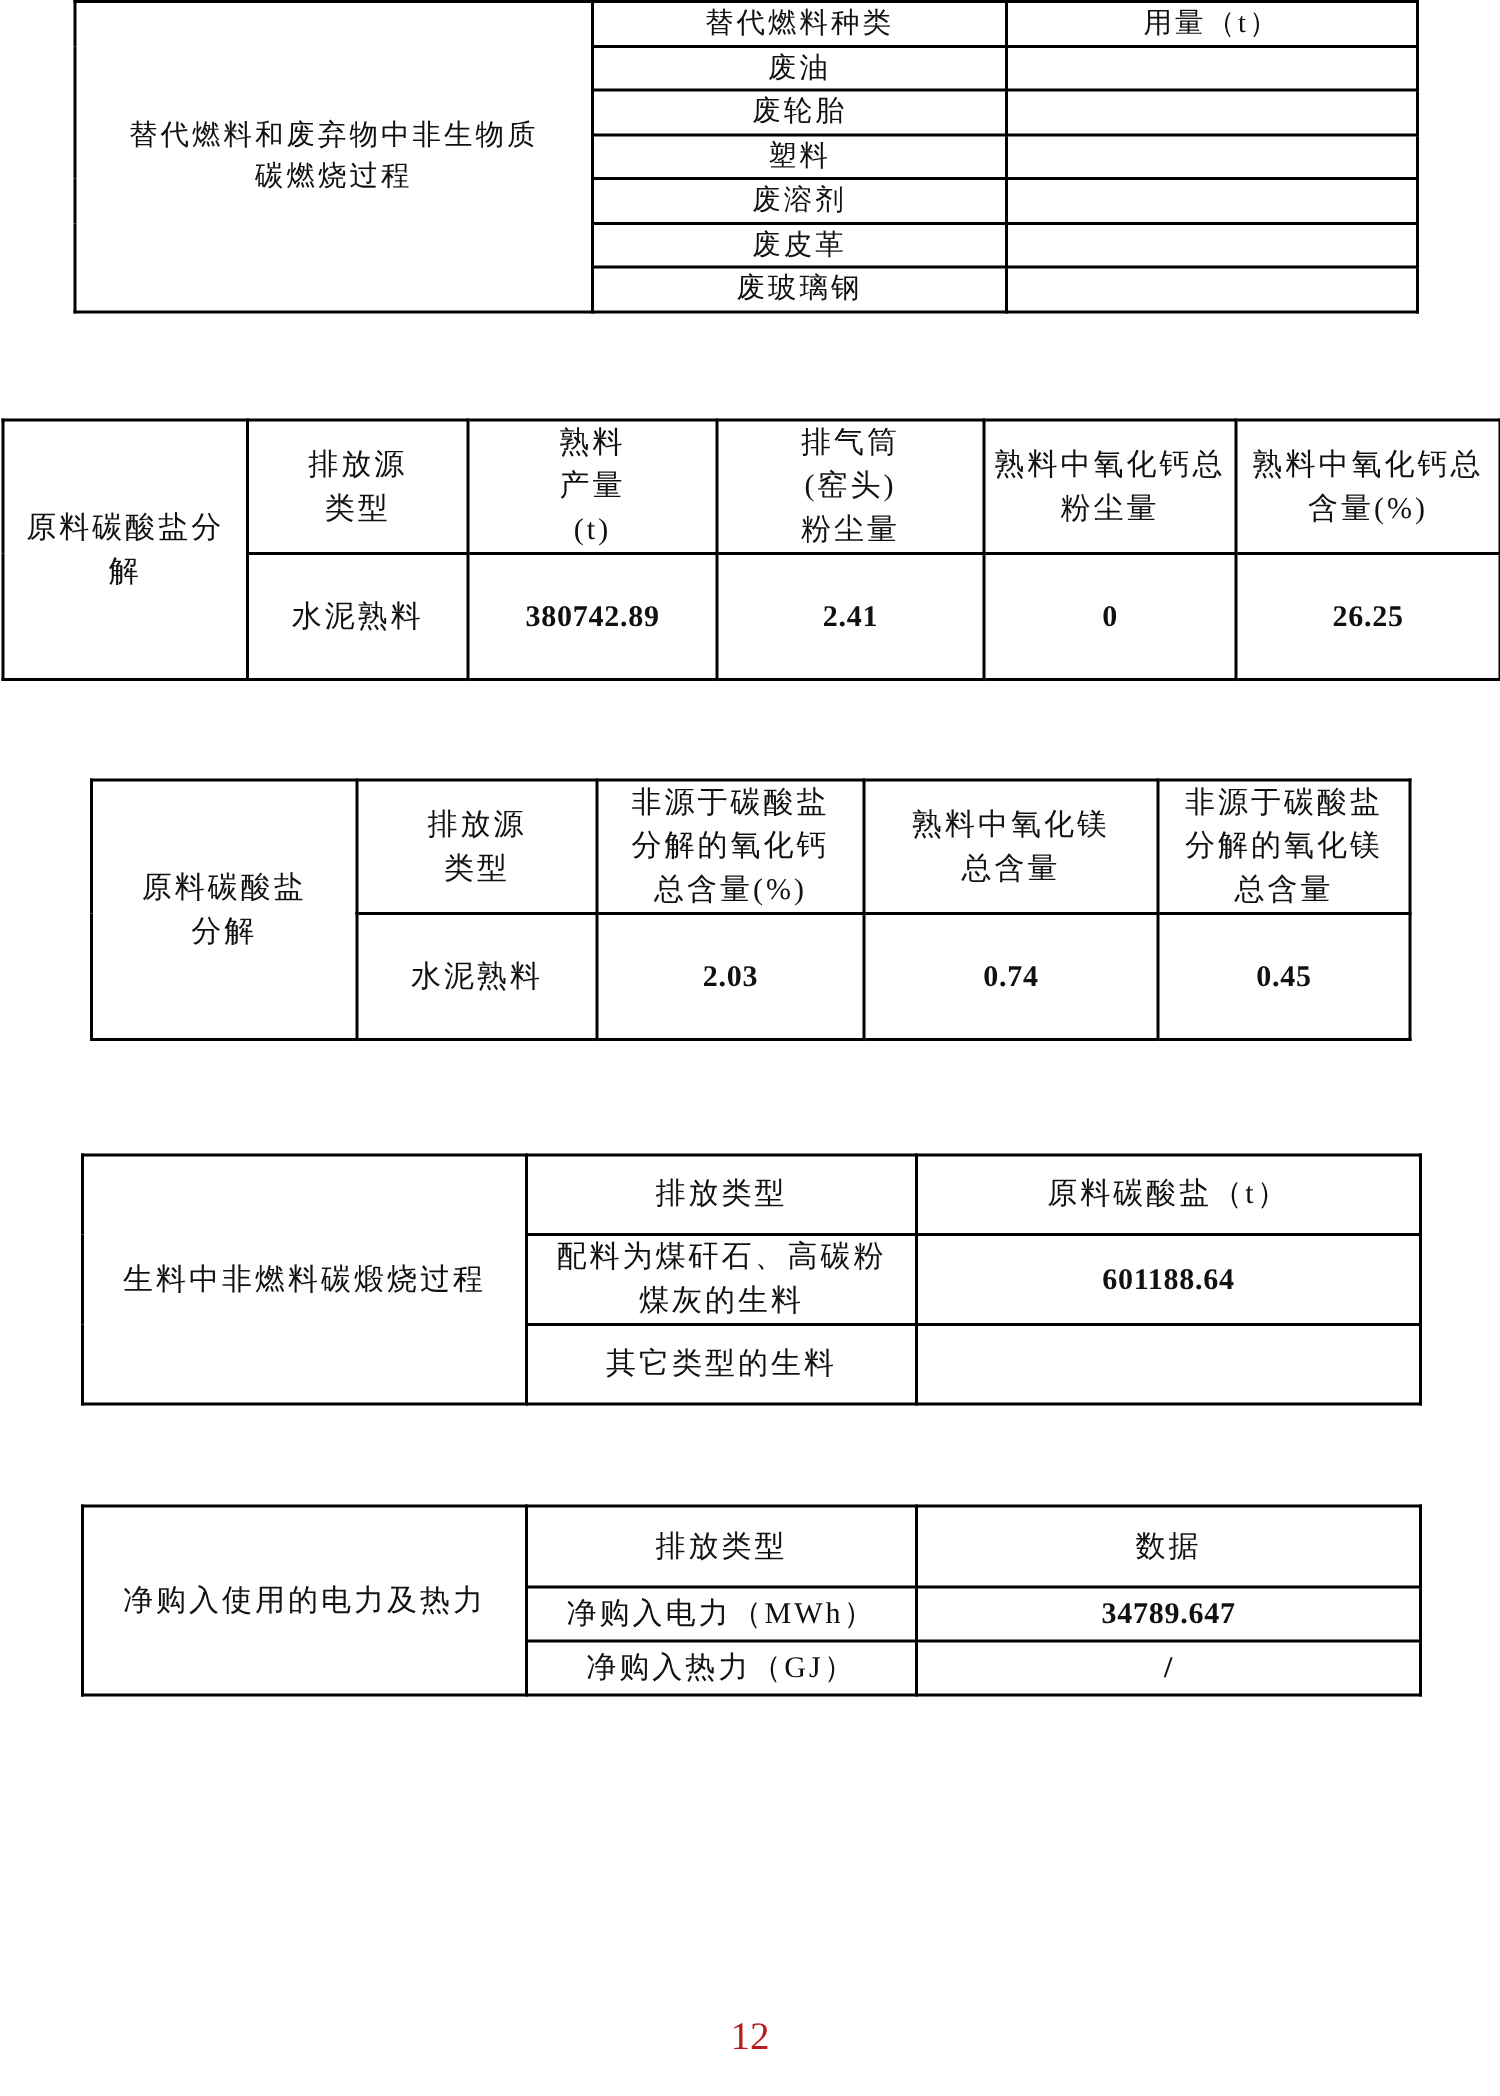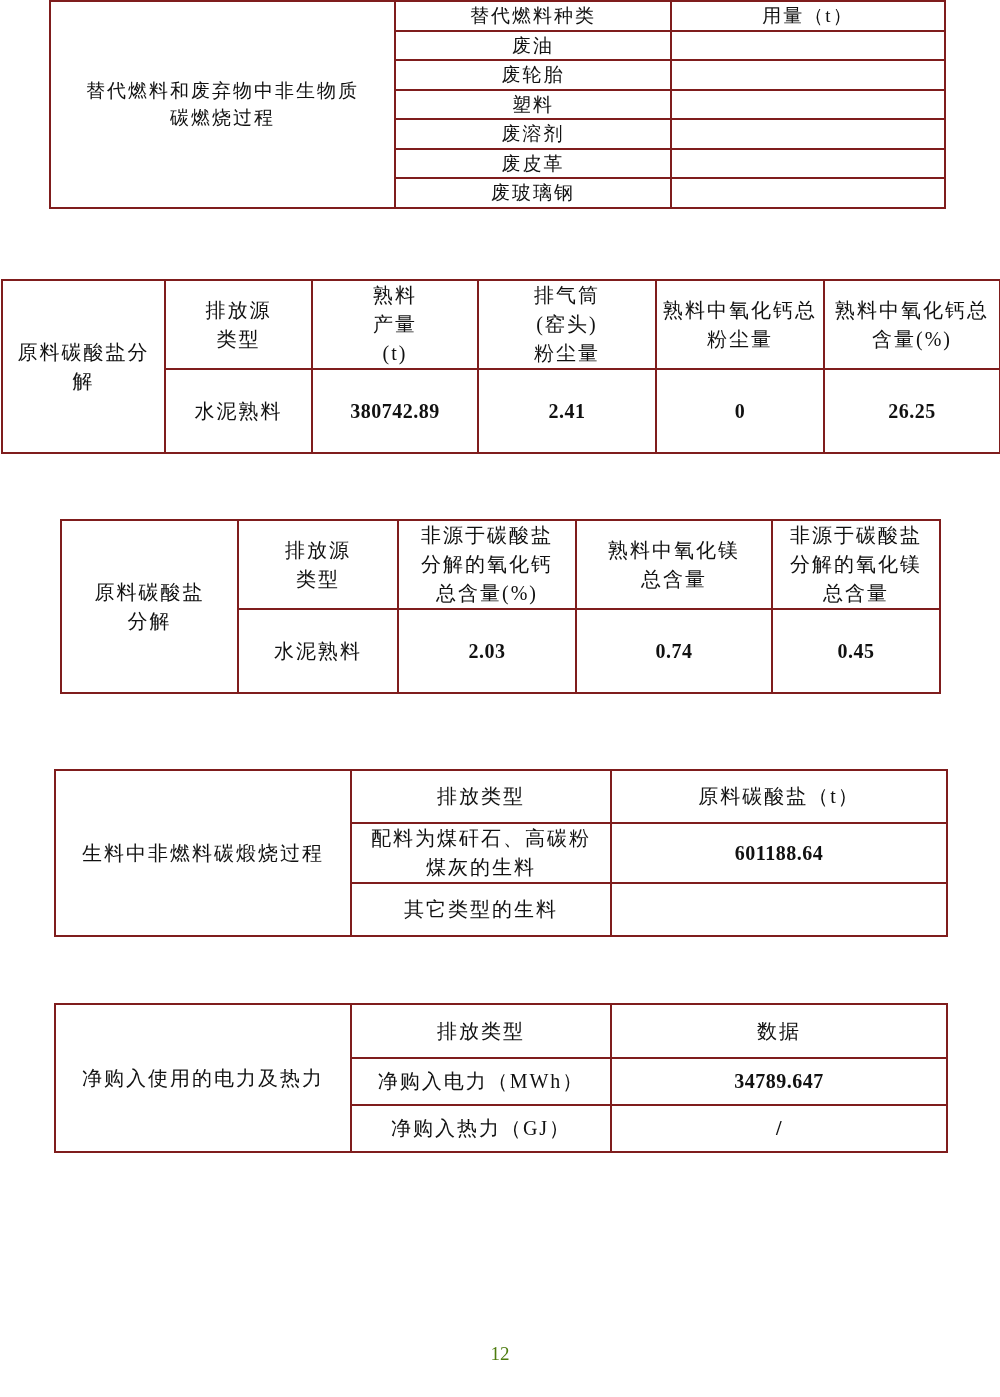--- a/index.html
+++ b/index.html
@@ -11,21 +11,21 @@
     color:#111;
     font-family:"Liberation Serif","DejaVu Serif",serif;
     overflow:hidden;
   }
   table.doc-table{
     position:absolute;
     border-collapse:collapse;
     table-layout:fixed;
   }
   table.doc-table td{
-    border:2px solid #7f1d1d;
+    border:2px solid #000000;
     text-align:center;
     vertical-align:middle;
     font-size:20px;
     line-height:1.45;
     white-space:pre-line;
     padding:0 4px;
     letter-spacing:2px;
     overflow:hidden;
   }
   table.doc-table td.num{
@@ -45,30 +45,30 @@
   #t-carb-ca tr.hdr{height:88px;}
   #t-carb-ca tr.dat{height:84px;}
 
   #t-carb-mg tr.hdr{height:89px;}
   #t-carb-mg tr.dat{height:84px;}
 
   #t-raw-meal tr.r1{height:53px;}
   #t-raw-meal tr.r2{height:59px;margin-left:20px;}
   #t-raw-meal tr.r3{height:53px;padding-left:16px;}
 
-  #t-power-heat tr{height:47px;}
+  #t-power-heat tr{height:36px;}
   #t-power-heat tr.r1{height:54px;}
 
   .page-number{
     position:absolute;
     left:0; top:1343px;
     width:100%;
     text-align:center;
-    font-size:19px;
-    color:#4d7c0f;
+    font-size:26px;
+    color:#b91c1c;
   }
 </style>
 </head>
 <body>
 
 <div class="page">
 
   <table class="doc-table" id="t-alt-fuel">
     <colgroup>
         <col style="width:345px">

